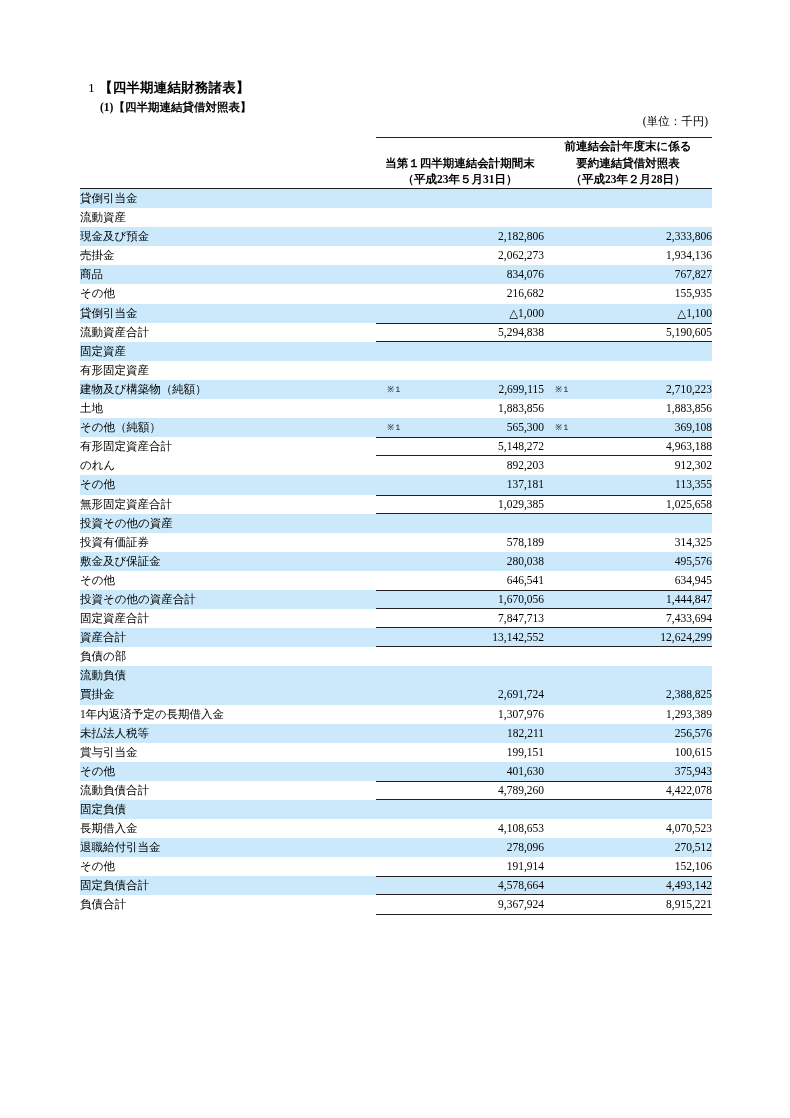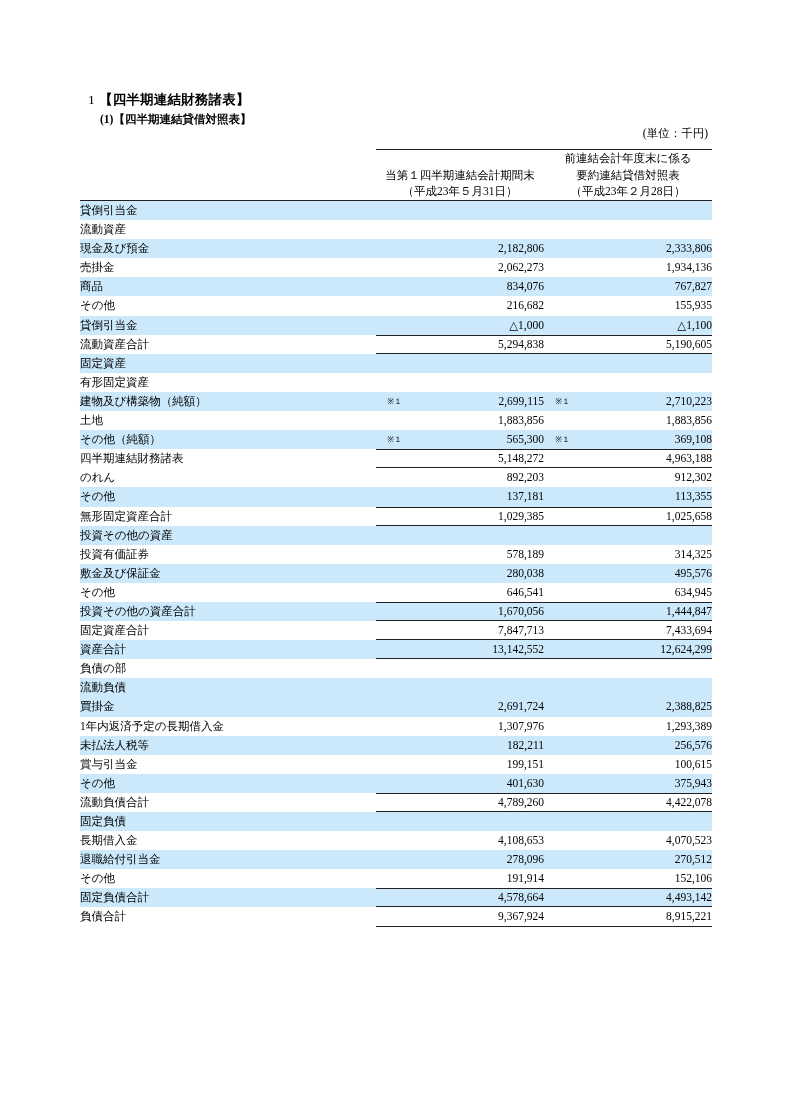--- a/index.html
+++ b/index.html
@@ -13,21 +13,20 @@
     font-family: "Liberation Serif", "DejaVu Serif", serif;
     color: #000000;
     position: relative;
     overflow: hidden;
   }
   .page {
     position: relative;
     width: 790px;
     height: 800px;
     box-sizing: border-box;
-    margin-top: 12px;
   }
 
   
   .heading-block {
     position: absolute;
     left: 88px;
     top: 80px;
   }
   .h-main {
     font-size: 13.5px;
@@ -70,21 +69,21 @@
   }
   .bs-table col.c-label { width: 296px; }
   .bs-table col.c-mark1 { width: 26px; }
   .bs-table col.c-val1  { width: 142px; }
   .bs-table col.c-mark2 { width: 26px; }
   .bs-table col.c-val2  { width: 142px; }
 
   
   .bs-table thead th {
     padding: 0;
-    font-weight: normal;
+    font-weight: bold;
     vertical-align: bottom;
   }
   th.head-blank {
     border: none;
   }
   th.head-col {
     border-top: 1.6px solid #231f20;
     border-bottom: 1.6px solid #231f20;
     text-align: center;
     font-size: 11.5px;
@@ -269,21 +268,21 @@
           <td class="val">1,883,856</td>
         </tr>
         <tr class="shade">
           <td class="label ind3">その他（純額）</td>
           <td class="mark">※１</td>
           <td class="val">565,300</td>
           <td class="mark">※１</td>
           <td class="val">369,108</td>
         </tr>
         <tr>
-          <td class="label ind3">四半期連結財務諸表</td>
+          <td class="label ind3">有形固定資産合計</td>
           <td class="mark rule-both"></td>
           <td class="val rule-both">5,148,272</td>
           <td class="mark rule-both"></td>
           <td class="val rule-both">4,963,188</td>
         </tr>
         <tr>
           <td class="label ind3">のれん</td>
           <td class="mark"></td>
           <td class="val">892,203</td>
           <td class="mark"></td>

